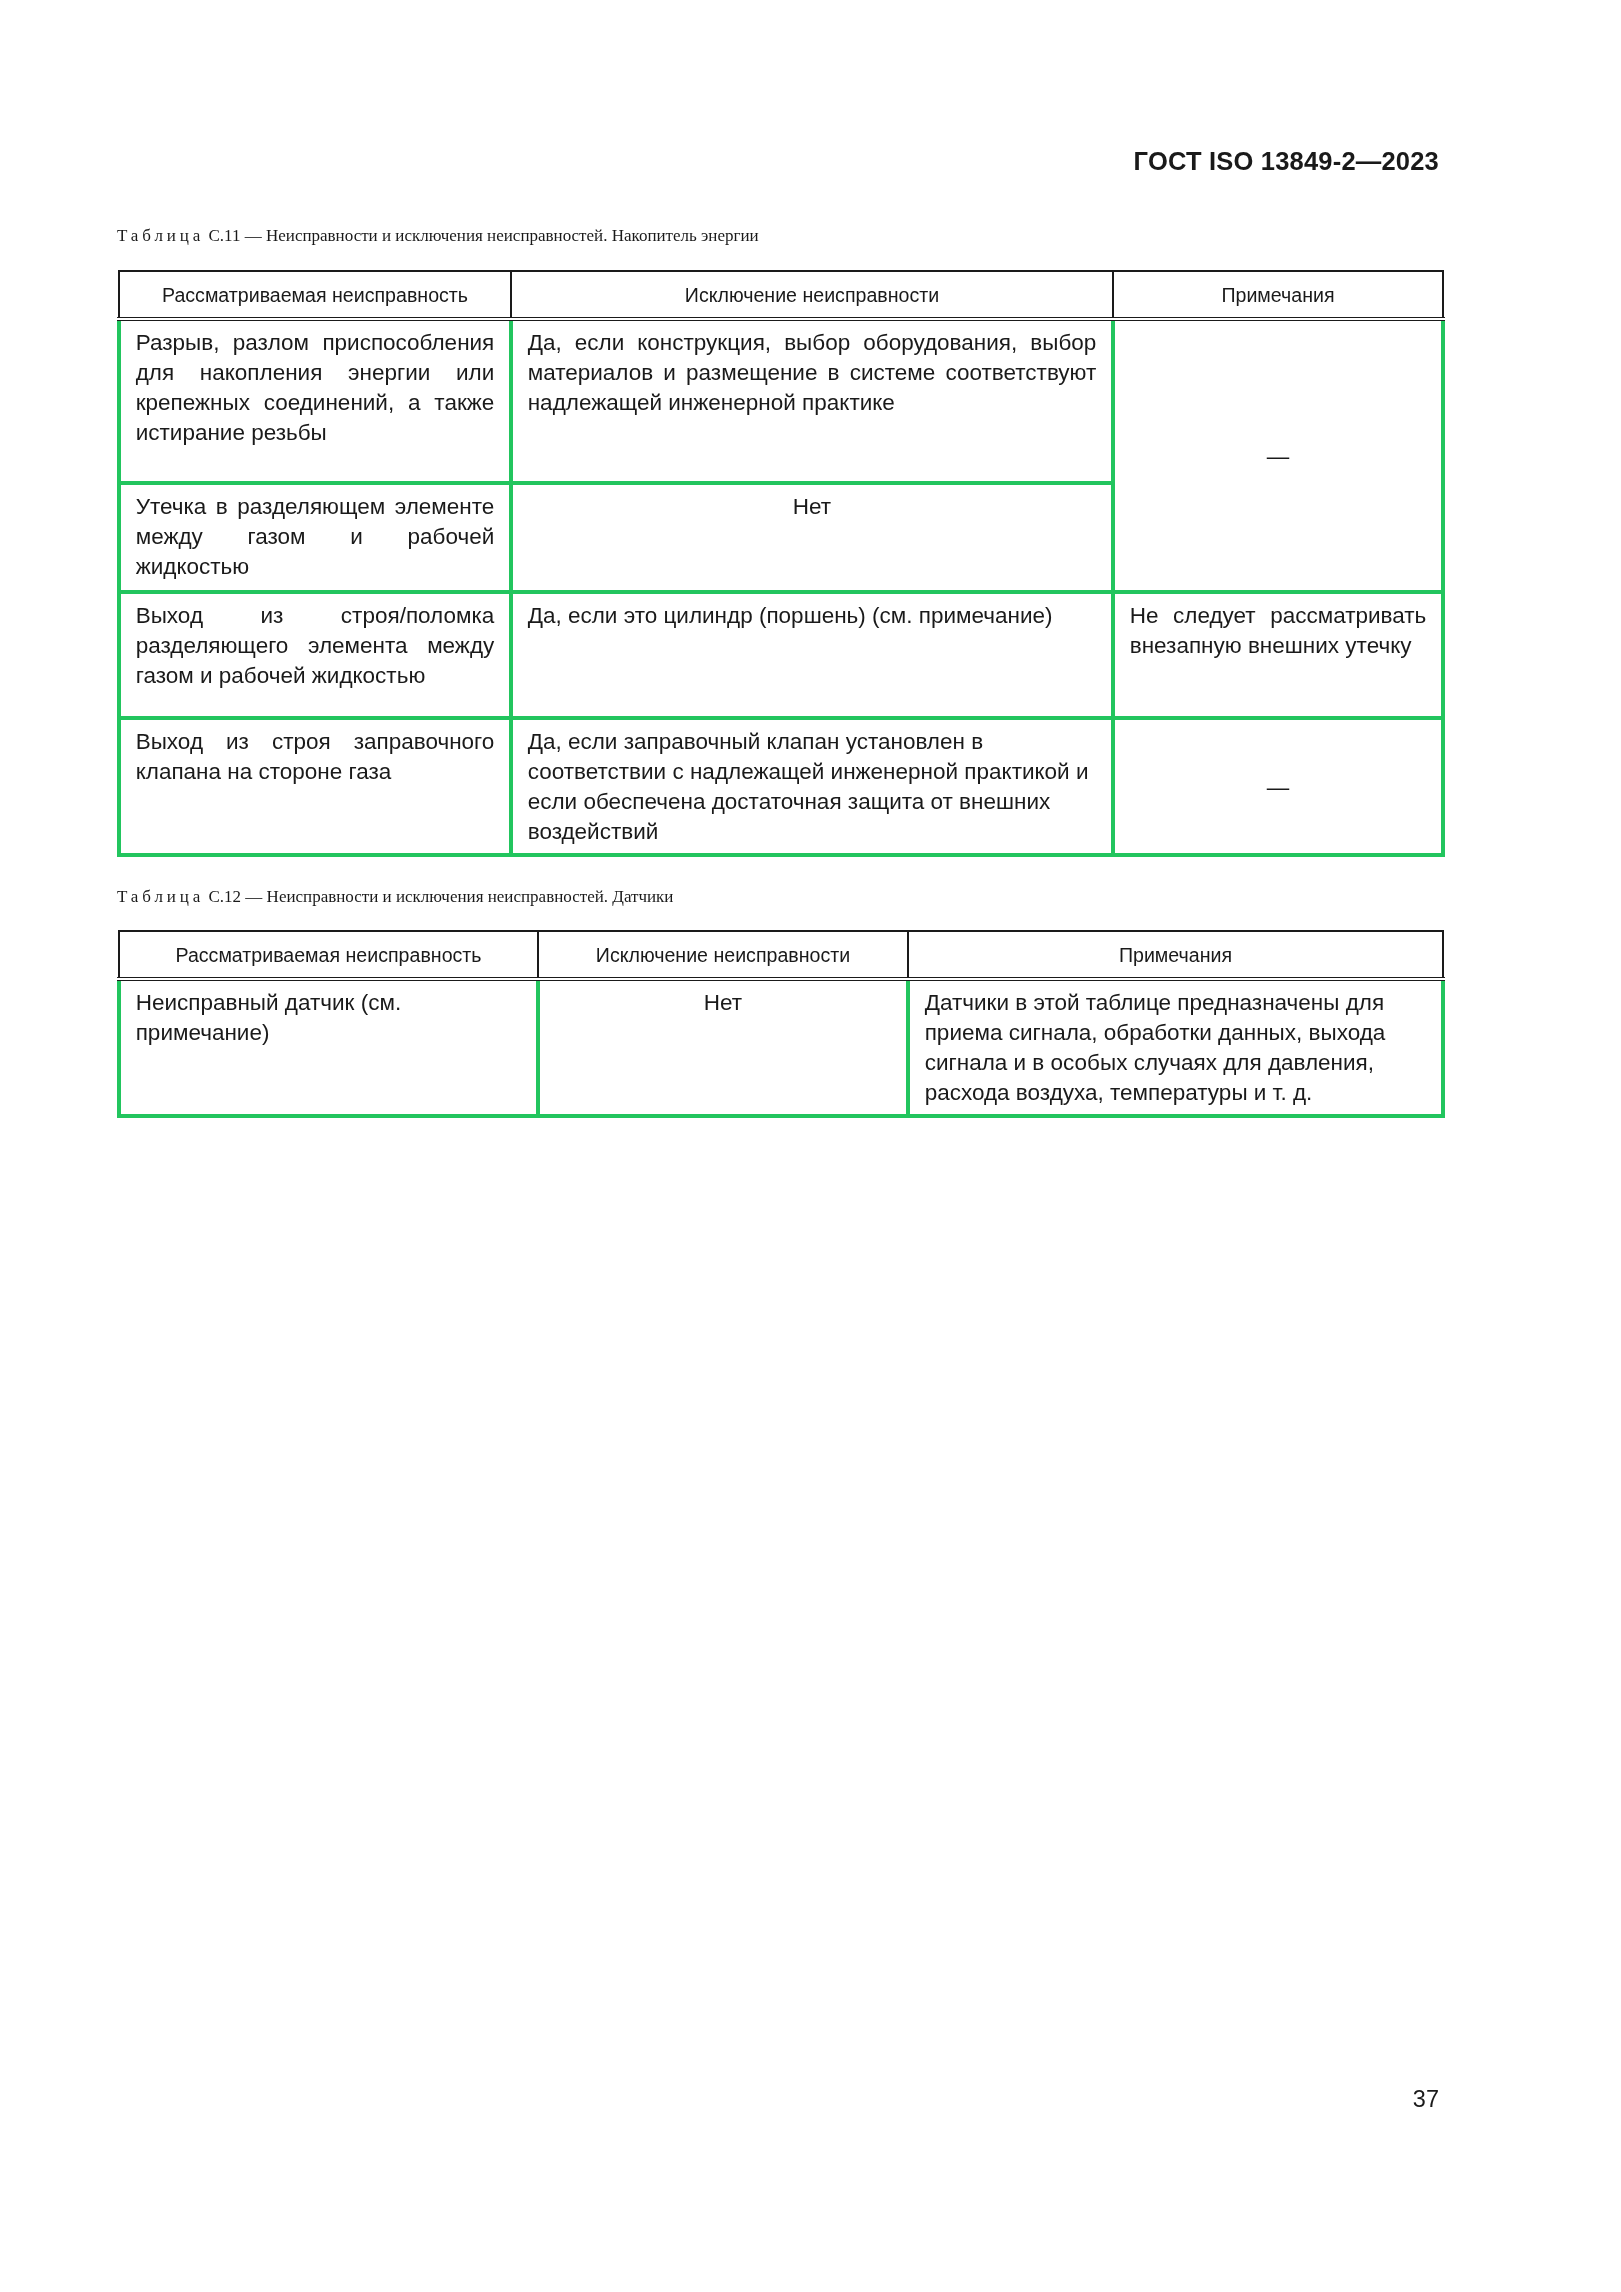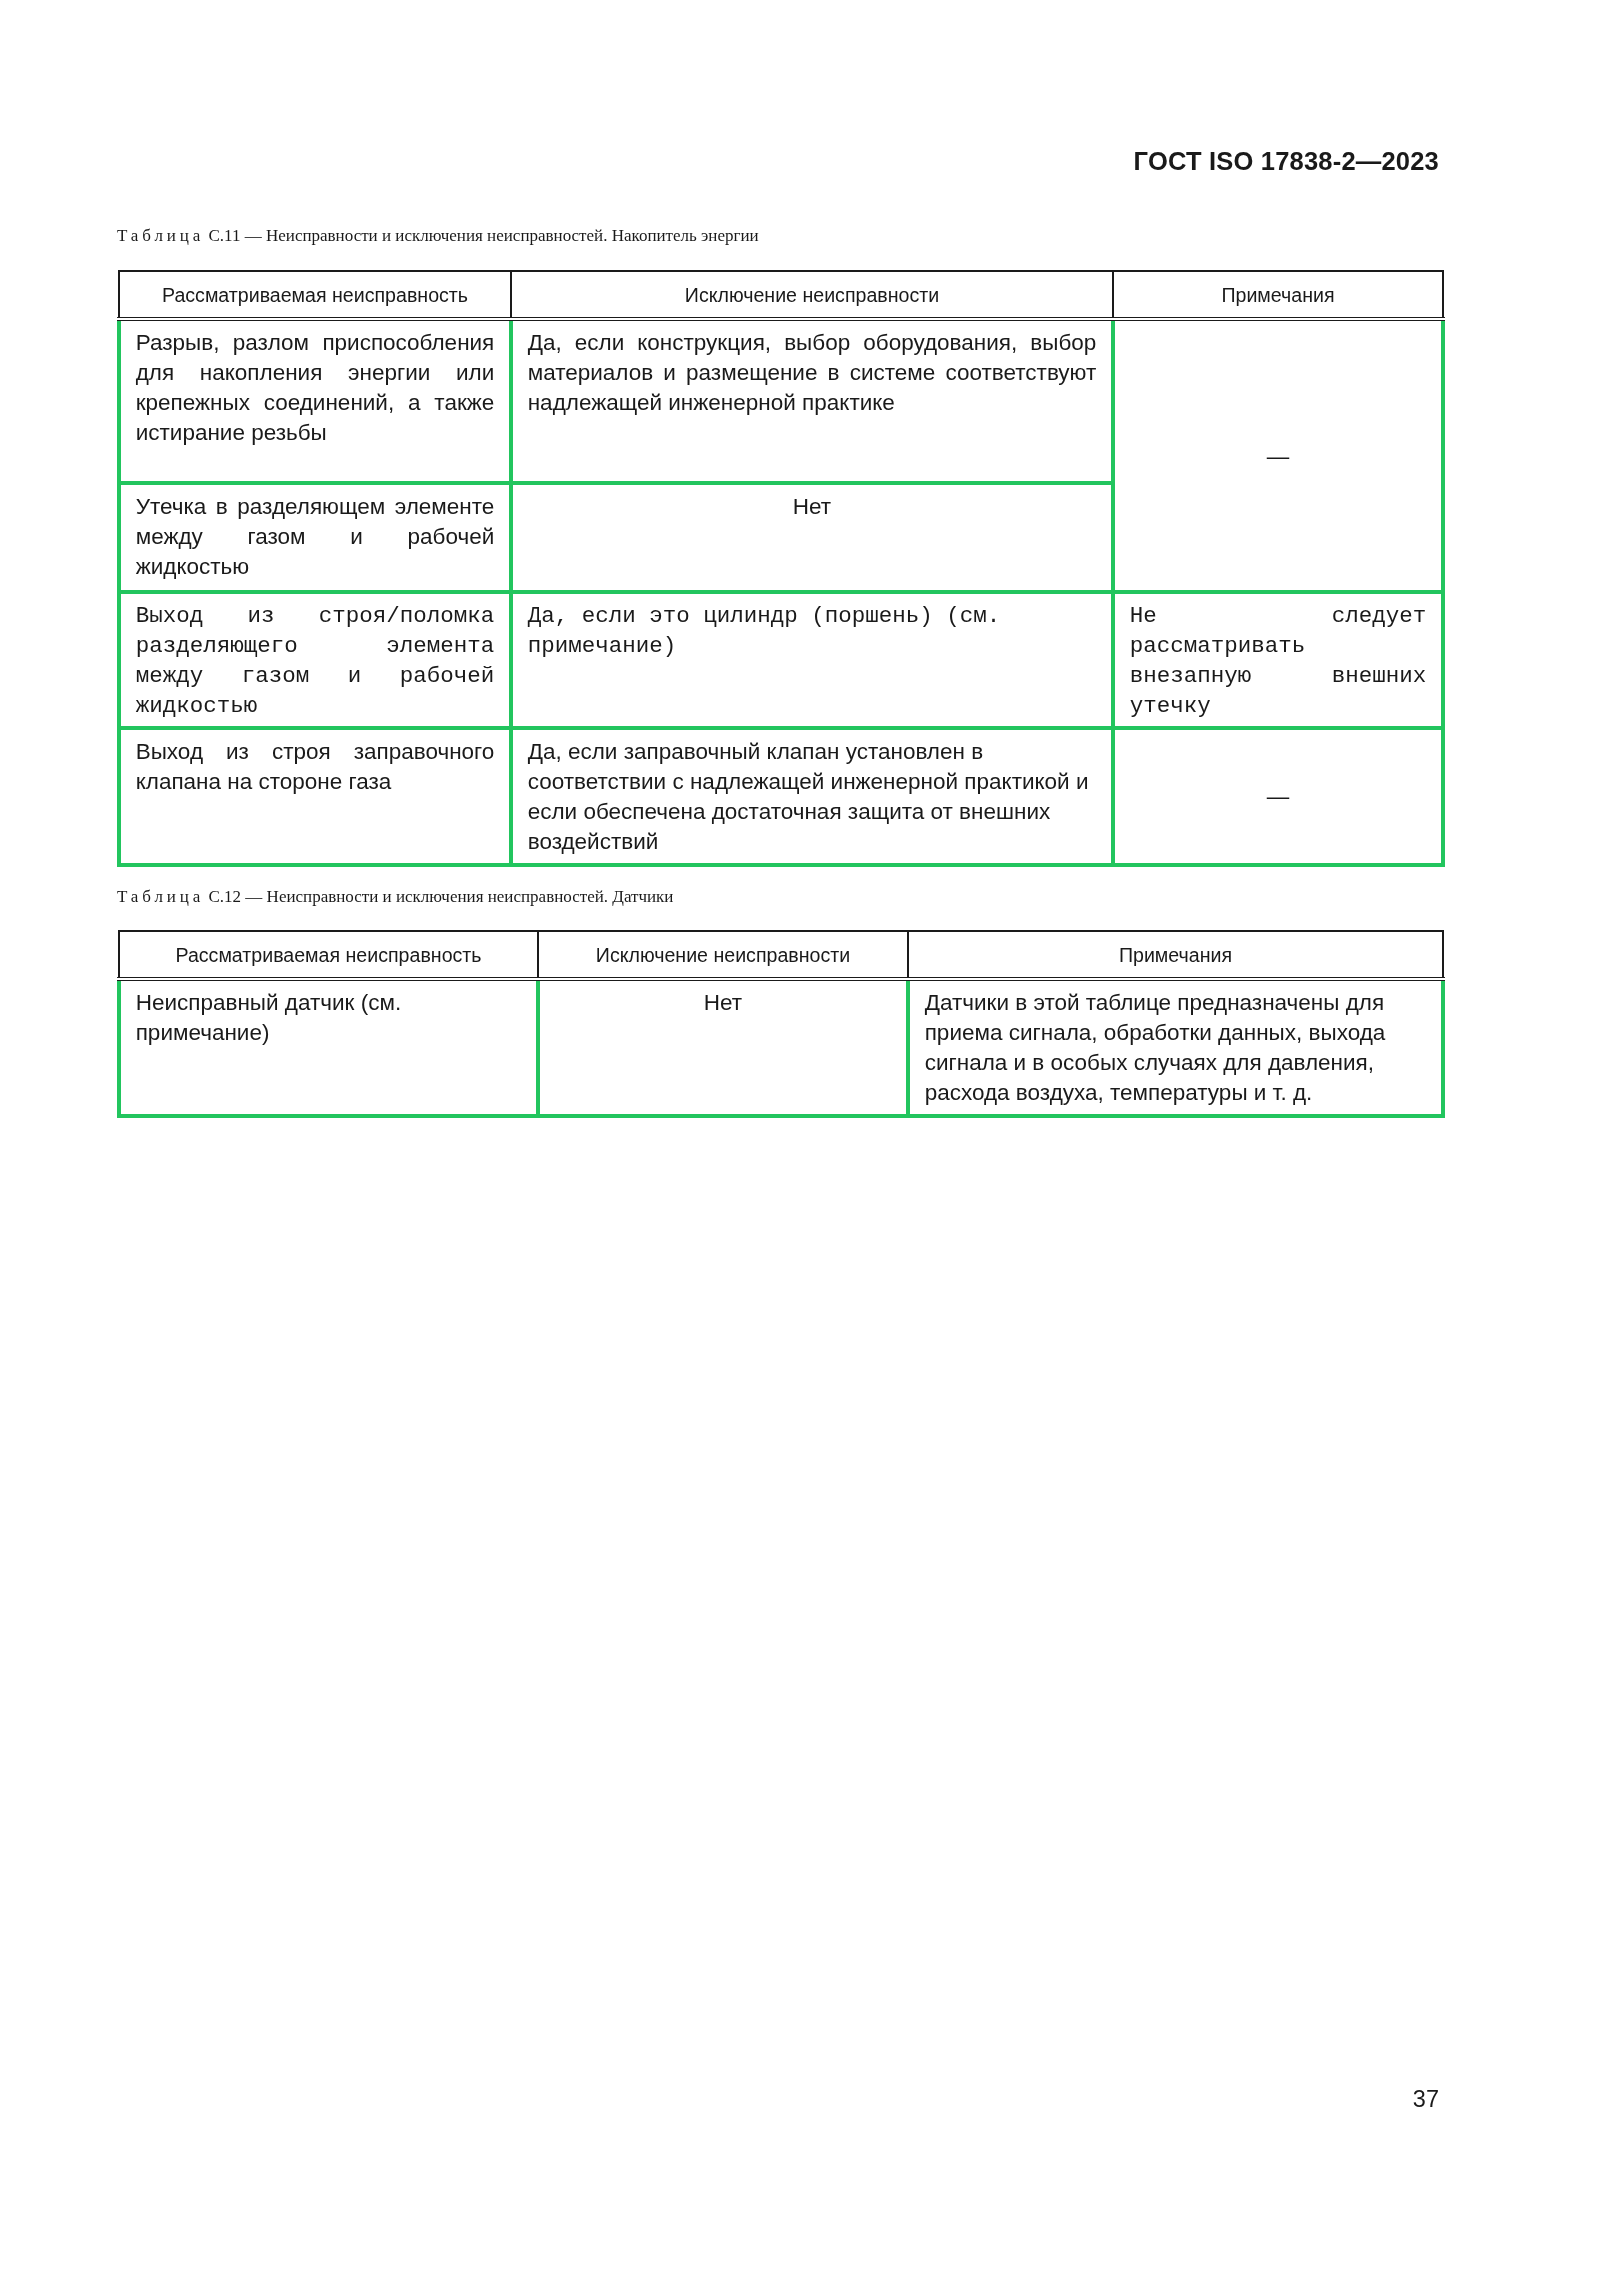--- a/index.html
+++ b/index.html
@@ -31,21 +31,21 @@
   table.gt td.center { text-align: center; }
   table.gt td.middle { vertical-align: middle; text-align: center; }
   table.gt td.left { text-align: left; }
   .page-number {
     position: absolute; top: 2086px; right: 182px; font-size: 23.5px;
   }
 </style>
 </head>
 <body>
 
-<div class="doc-header">ГОСТ ISO 17838-2—2023</div>
+<div class="doc-header">ГОСТ ISO 13849-2—2023</div>
 
 <div class="caption" style="top:226px;">
   <span class="spaced">Таблица</span>
   <span>С.11 — Неисправности и исключения неисправностей. Накопитель энергии</span>
 </div>
 
 <table class="gt" style="top:270px; width:1324px;">
   <colgroup>
       <col style="width:392px">
       <col style="width:602px">
@@ -61,21 +61,21 @@
   <tbody>
     <tr style="height:164px;">
       <td>Разрыв, разлом приспособления для накопления энергии или крепежных соединений, а также истирание резьбы</td>
       <td>Да, если конструкция, выбор оборудования, выбор материалов и размещение в системе соответствуют надлежащей инженерной практике</td>
       <td class="middle" rowspan="2">—</td>
     </tr>
     <tr style="height:109px;">
       <td>Утечка в разделяющем элементе между газом и рабочей жидкостью</td>
       <td class="center">Нет</td>
     </tr>
-    <tr style="height:126px;font-family:Liberation Mono, monospace;">
+    <tr style="height:126px;">
       <td>Выход из строя/поломка разделяющего элемента между газом и рабочей жидкостью</td>
       <td class="left">Да, если это цилиндр (поршень) (см. примечание)</td>
       <td>Не следует рассматривать внезапную внешних утечку</td>
     </tr>
     <tr style="height:137px;">
       <td>Выход из строя заправочного клапана на стороне газа</td>
       <td class="left">Да, если заправочный клапан установлен в соответствии с надлежащей инженерной практикой и если обеспечена достаточная защита от внешних воздействий</td>
       <td class="middle">—</td>
     </tr>
   </tbody>

